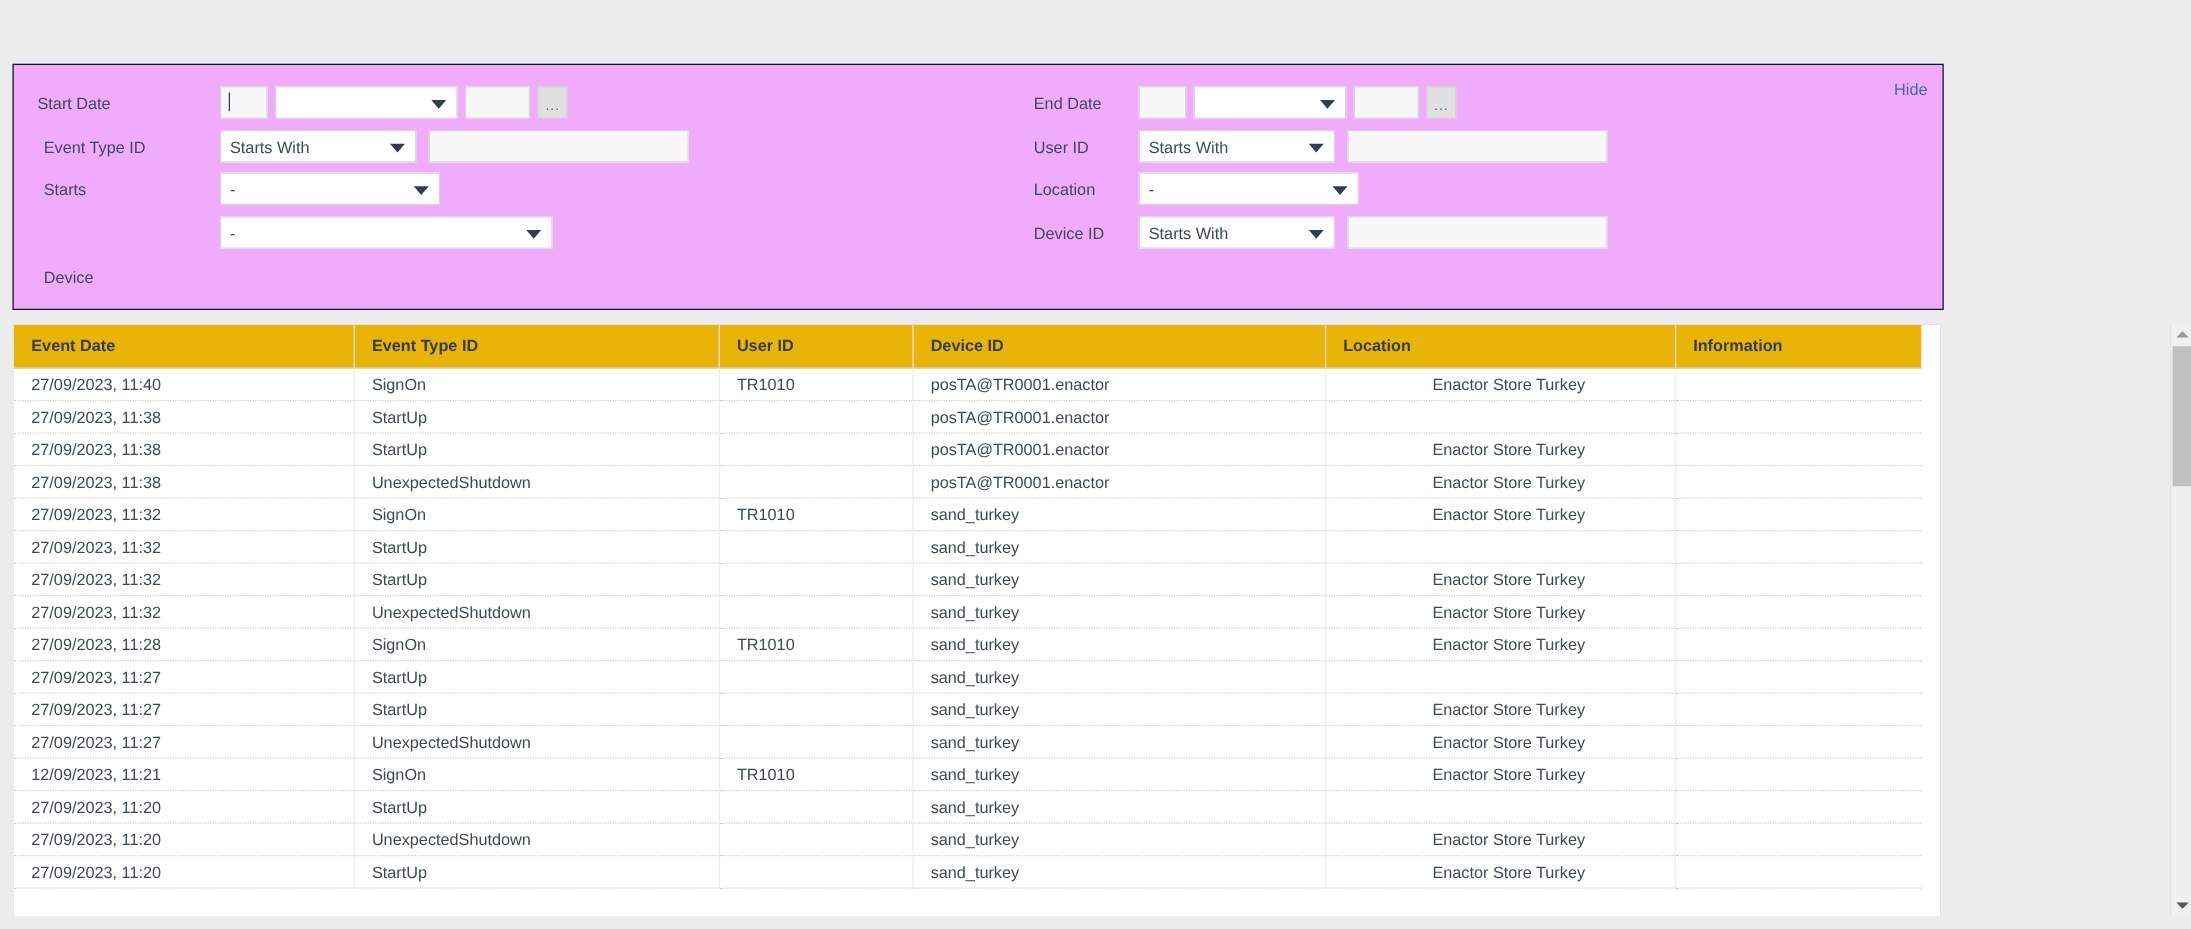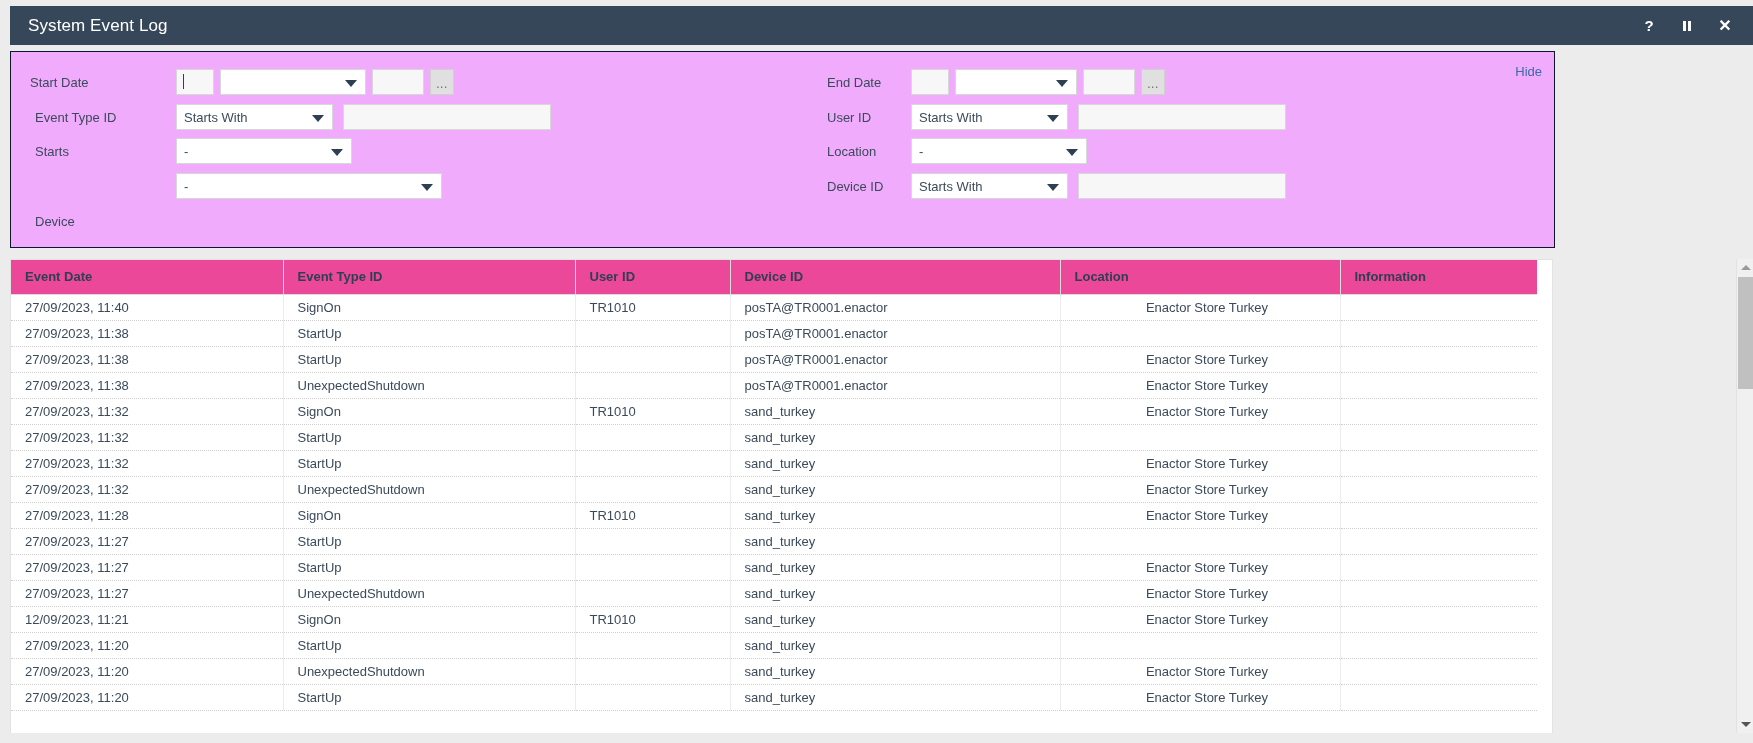--- a/index.html
+++ b/index.html
@@ -123,21 +123,21 @@
   
   .grid {
     position: absolute; left: 10px; top: 259px; width: 1543px; height: 474px;
     background: #ffffff;
     border: 1px solid #e2e2e2;
     border-bottom: none;
     overflow: hidden;
   }
   table.tbl { border-collapse: collapse; width: 1526px; table-layout: fixed; }
   table.tbl th {
-    background: #ec4899;
+    background: #eab308;
     text-align: left;
     font-size: 13px;
     font-weight: bold;
     color: #2e3f52;
     padding: 9px 0 10px 14px;
     border-right: 1px solid #dcdcdc;
     border-bottom: 1px solid #dcdcdc;
     height: 32px;
   }
   table.tbl td {
@@ -195,33 +195,20 @@
     background: #ececec;
   }
 </style>
 </head>
 <body>
 
 <div class="app">
 
   <div class="gutter-left"></div>
 
-  <div class="titlebar">
-    <div class="title">System Event Log</div>
-    <div class="win-btns">
-      <span class="win-btn help">?</span>
-      <span class="win-btn pause">
-        <svg width="10" height="12" viewBox="0 0 10 12">
-          <rect x="1" y="1" width="3" height="10" fill="#ffffff"></rect>
-          <rect x="6" y="1" width="3" height="10" fill="#ffffff"></rect>
-        </svg>
-      </span>
-      <span class="win-btn close">✕</span>
-    </div>
-  </div>
 
   <div class="filter-panel">
 
     <span class="hide-link">Hide</span>
 
     <div class="frow" style="left:19px; top:17px;">
       <span class="flabel">Start Date</span>
     </div>
     <div class="fctl" style="left:165px; top:17px;">
       <div class="cursorbox">

